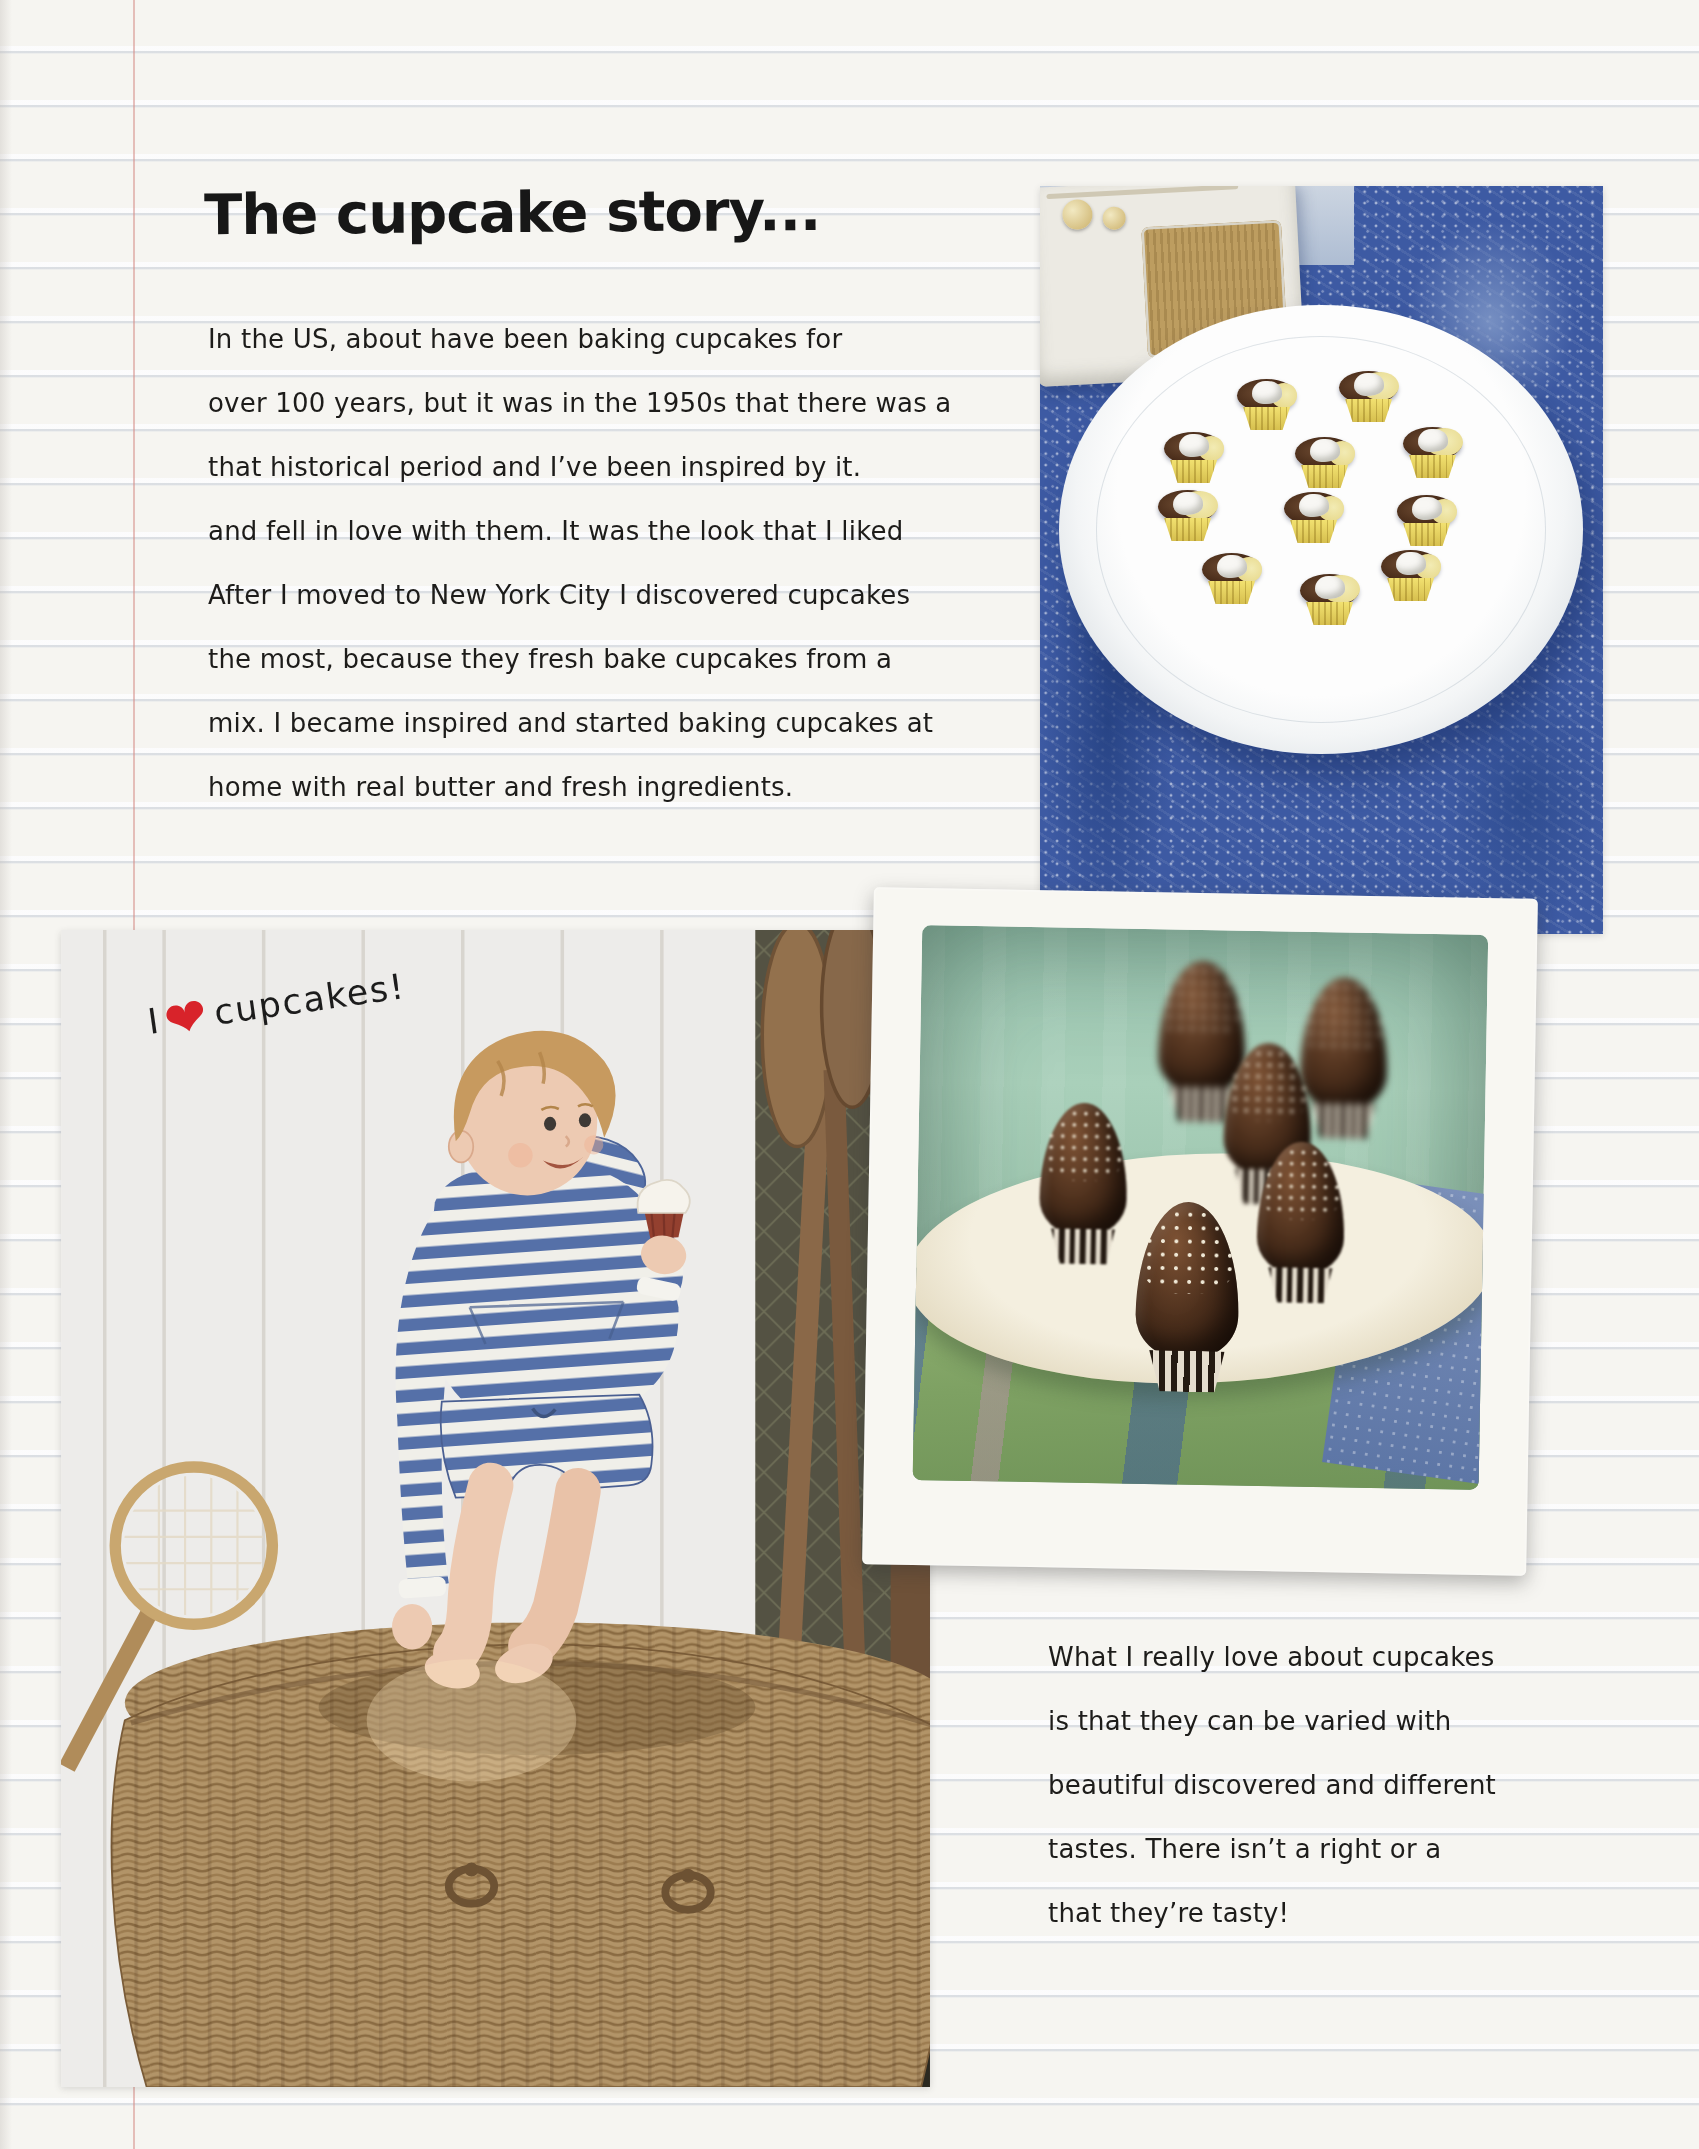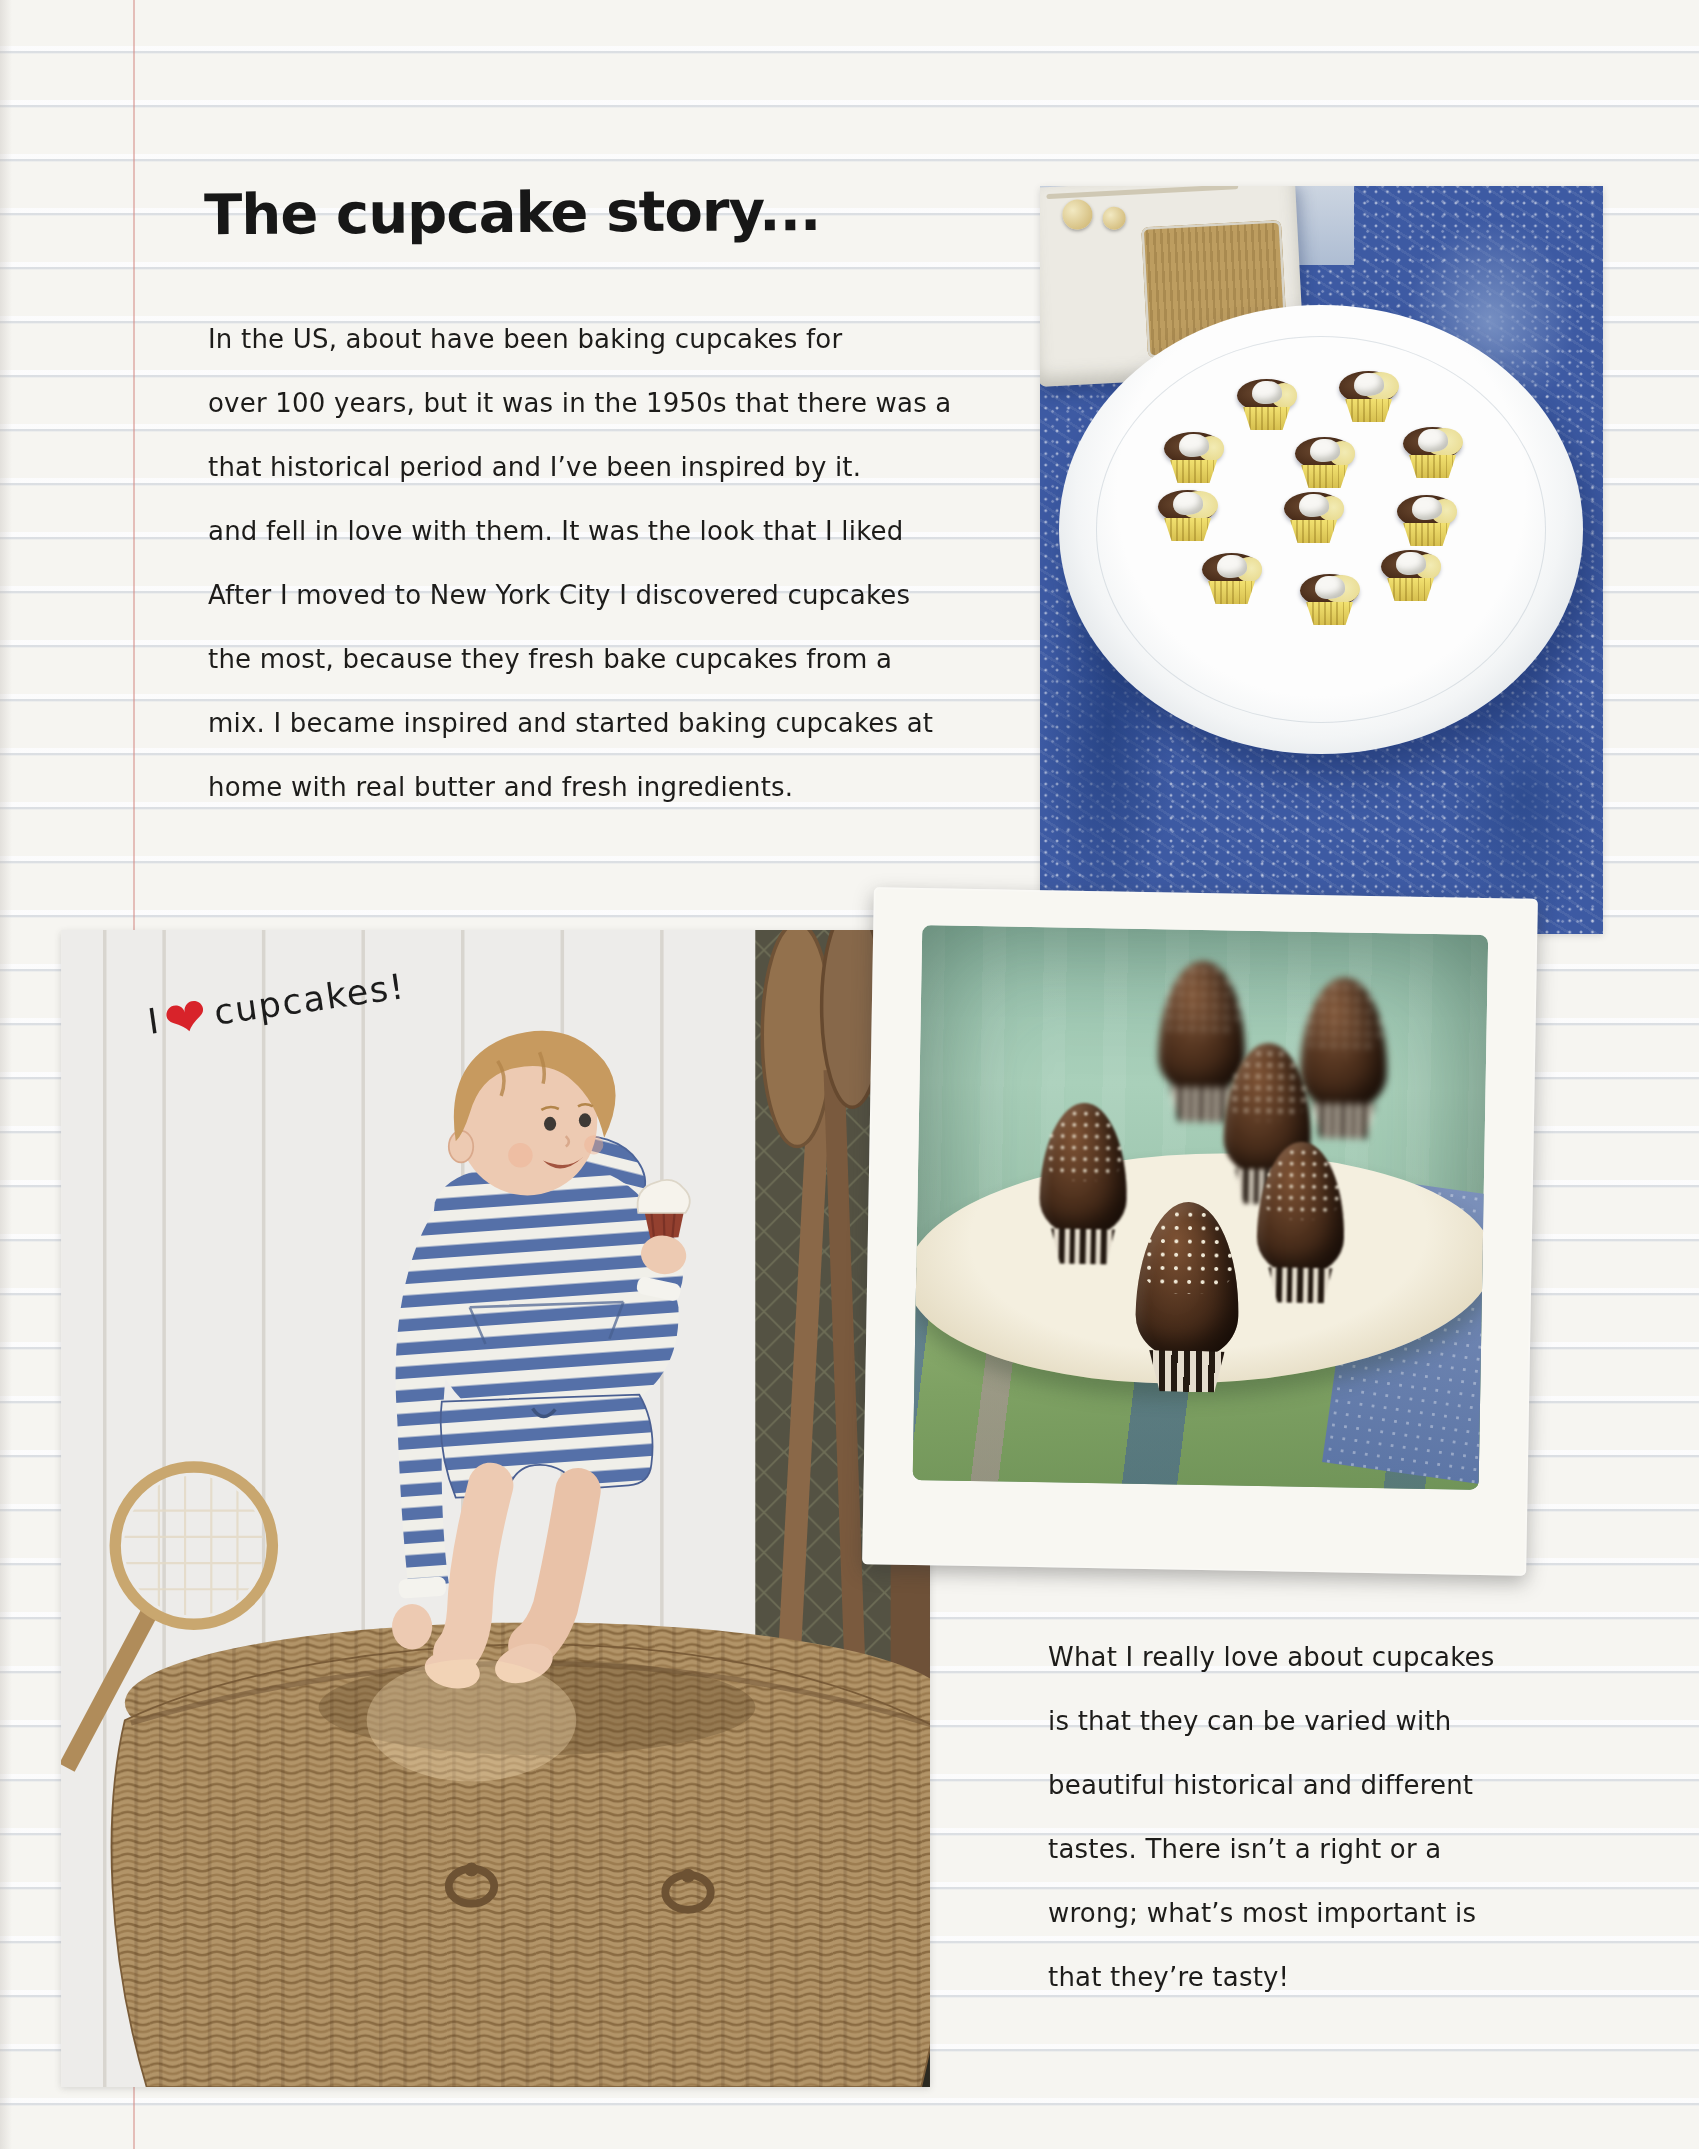--- a/index.html
+++ b/index.html
@@ -352,19 +352,18 @@
       <div class="cone front" style="left:215px;top:288px">
           <div class="body"></div>
           <div class="liner"></div>
         </div>
     </div>
   </div>
 
   <div class="outro hand">
     <div class="hand-line">What I really love about cupcakes</div>
     <div class="hand-line">is that they can be varied with</div>
-    <div class="hand-line">beautiful historical and different</div>
+    <div class="hand-line">beautiful discovered and different</div>
     <div class="hand-line">tastes. There isn’t a right or a</div>
-    <div class="hand-line">wrong; what’s most important is</div>
     <div class="hand-line">that they’re tasty!</div>
   </div>
 </div>
 
 
 </body></html>

